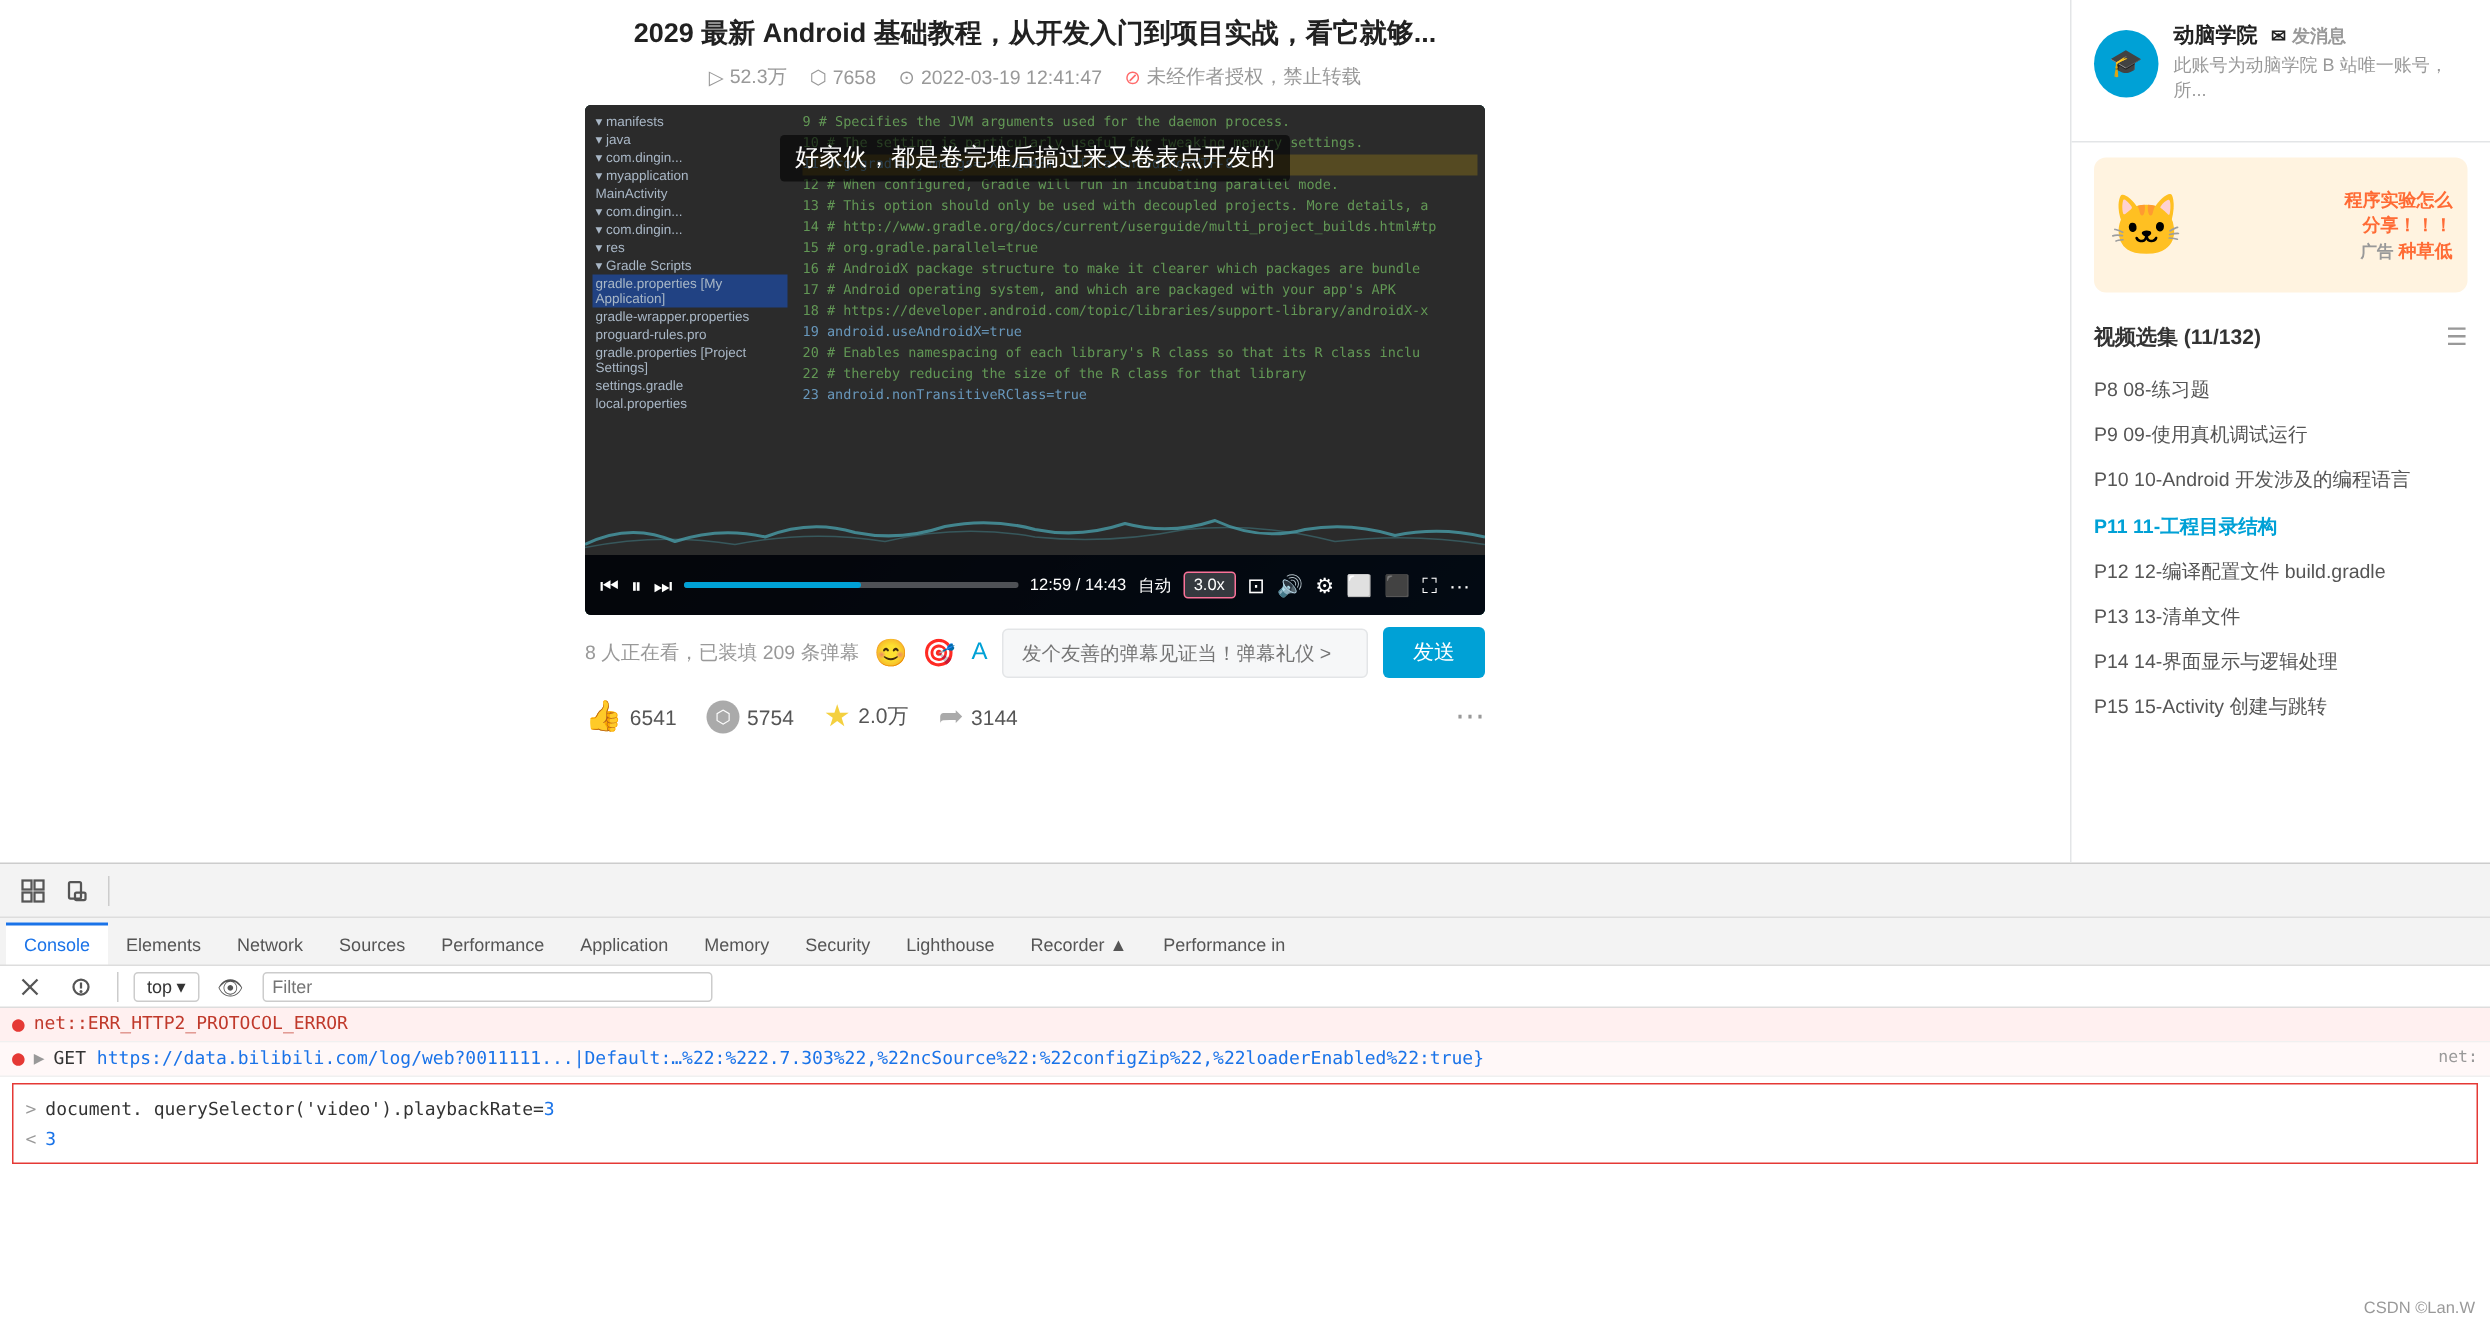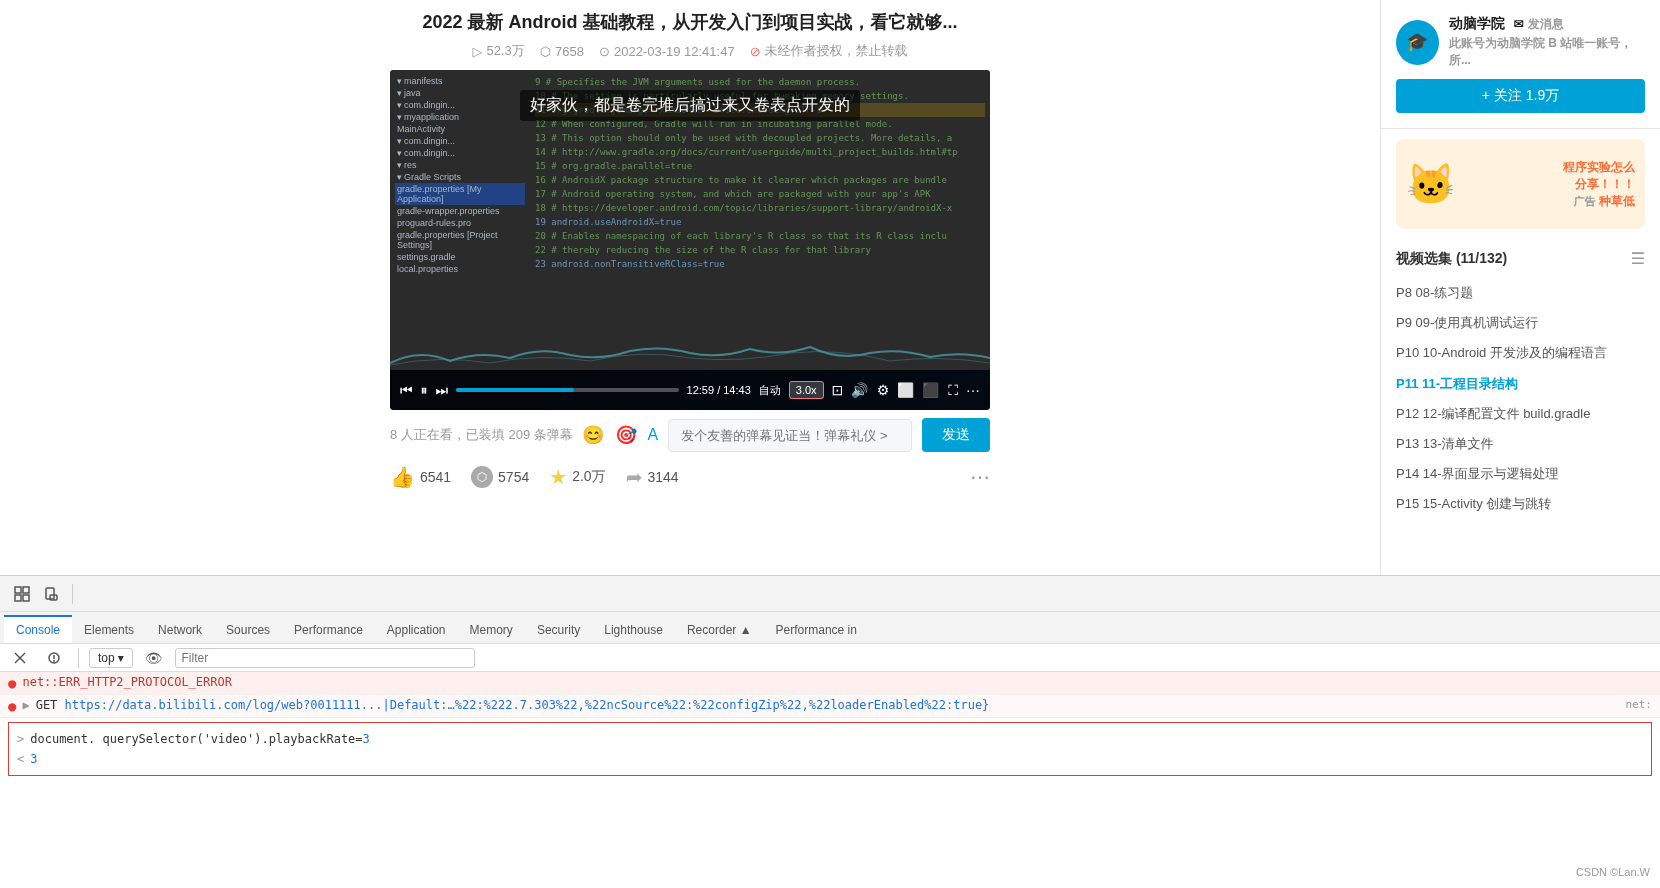--- a/index.html
+++ b/index.html
@@ -46,21 +46,21 @@
     .action-item { display: flex; align-items: center; gap: 5px; font-size: 14px; color: #555; cursor: pointer; }
     .action-item .icon { font-size: 20px; }
     .action-more { margin-left: auto; font-size: 20px; color: #999; cursor: pointer; }
 
     
     .right-sidebar { width: 280px; border-left: 1px solid #e3e5e7; display: flex; flex-direction: column; }
     .author-section { padding: 15px; border-bottom: 1px solid #e3e5e7; }
     .author-info { display: flex; align-items: center; gap: 10px; margin-bottom: 10px; }
     .author-avatar { width: 45px; height: 45px; background: #00a1d6; border-radius: 50%; display: flex; align-items: center; justify-content: center; font-size: 18px; color: #fff; }
     .author-name { font-size: 14px; font-weight: bold; color: #212121; }
-    .author-desc { font-size: 12px; color: #999; margin-top: 2px; font-weight: bold; }
+    .author-desc { font-size: 12px; color: #999; margin-top: 2px; }
     .follow-btn { width: 100%; background: #00a1d6; color: #fff; border: none; padding: 8px; border-radius: 4px; font-size: 14px; cursor: pointer; }
 
     .ad-banner { margin: 10px 15px; background: #fff3e0; border-radius: 8px; overflow: hidden; height: 90px; display: flex; align-items: center; justify-content: space-between; padding: 10px; }
     .ad-cat { font-size: 40px; }
     .ad-text { font-size: 12px; color: #ff6b35; font-weight: bold; text-align: right; }
 
     .playlist-section { padding: 10px 15px; flex: 1; overflow-y: auto; }
     .playlist-header { display: flex; align-items: center; justify-content: space-between; margin-bottom: 10px; }
     .playlist-title { font-size: 14px; font-weight: bold; }
     .playlist-item { padding: 6px 0; font-size: 13px; color: #555; cursor: pointer; line-height: 1.4; }
@@ -106,21 +106,21 @@
   </style>
 </head>
 <body>
 
 <div class="top-section">
 
   <div class="main-content">
 
     <div class="video-section">
 
-      <div class="video-title">2022 最新 Android 基础教程，从开发入门到项目实战，看它就够...</div>
+      <div class="video-title">2029 最新 Android 基础教程，从开发入门到项目实战，看它就够...</div>
 
       <div class="video-meta">
         <span>
           <span>▷</span>
           <span>52.3万</span>
         </span>
         <span>
           <span>⬡</span>
           <span>7658</span>
         </span>
@@ -242,21 +242,20 @@
           </div>
           <div>
             <div class="author-name">
               <span>动脑学院</span>
               <span style="font-size:12px; margin-left:5px;">✉</span>
               <span style="font-size:12px; color:#999; cursor:pointer;">发消息</span>
             </div>
             <div class="author-desc">此账号为动脑学院 B 站唯一账号，所...</div>
           </div>
         </div>
-        <button class="follow-btn">+ 关注 1.9万</button>
       </div>
 
       <div class="ad-banner">
         <div class="ad-cat">🐱</div>
         <div class="ad-text" style="white-space:pre-line;">程序实验怎么
 分享！！！
 <span style="font-size:11px;color:#999;">广告</span> 种草低</div>
       </div>
 
       <div class="playlist-section">

